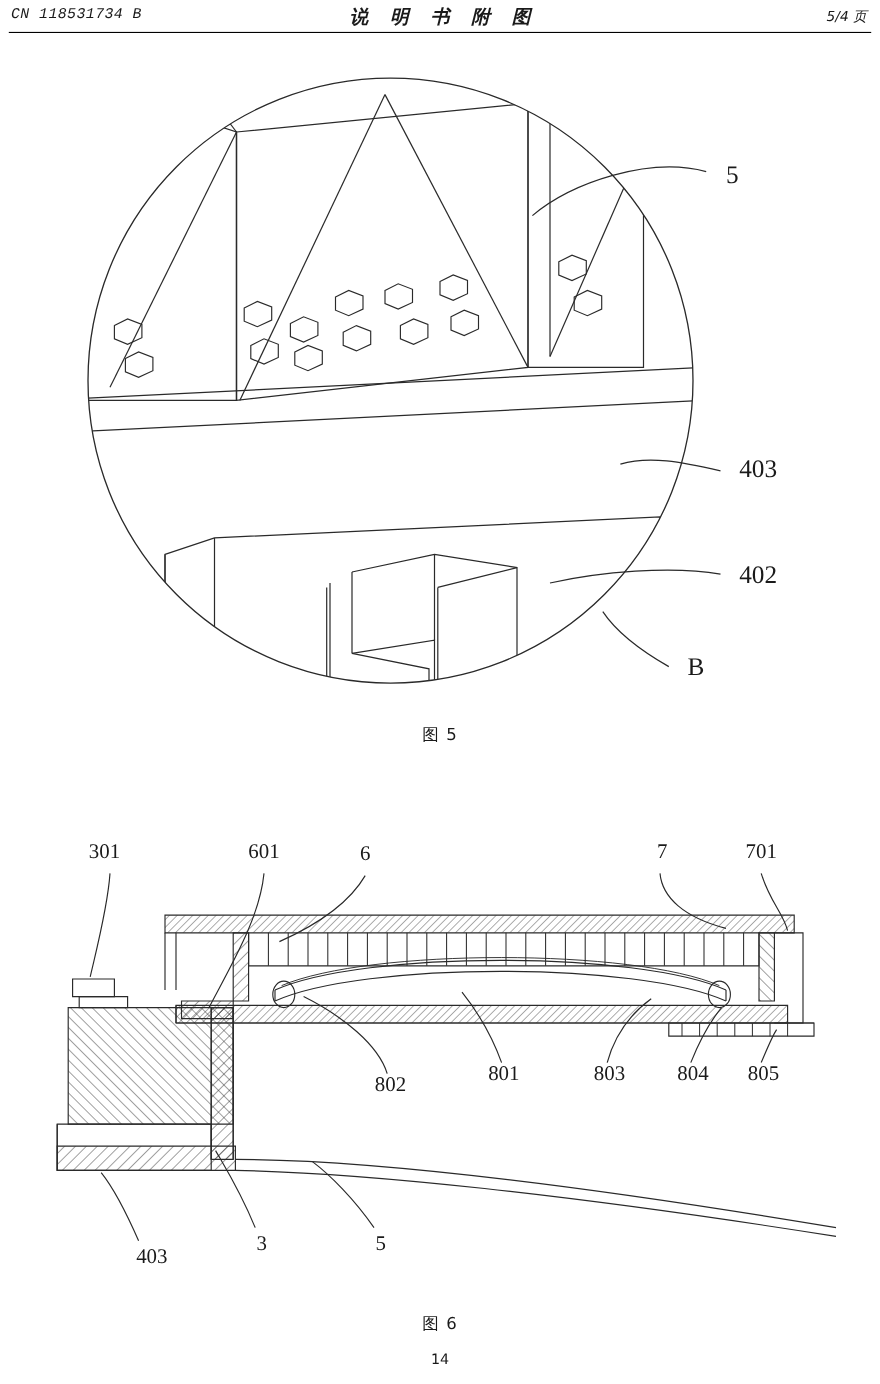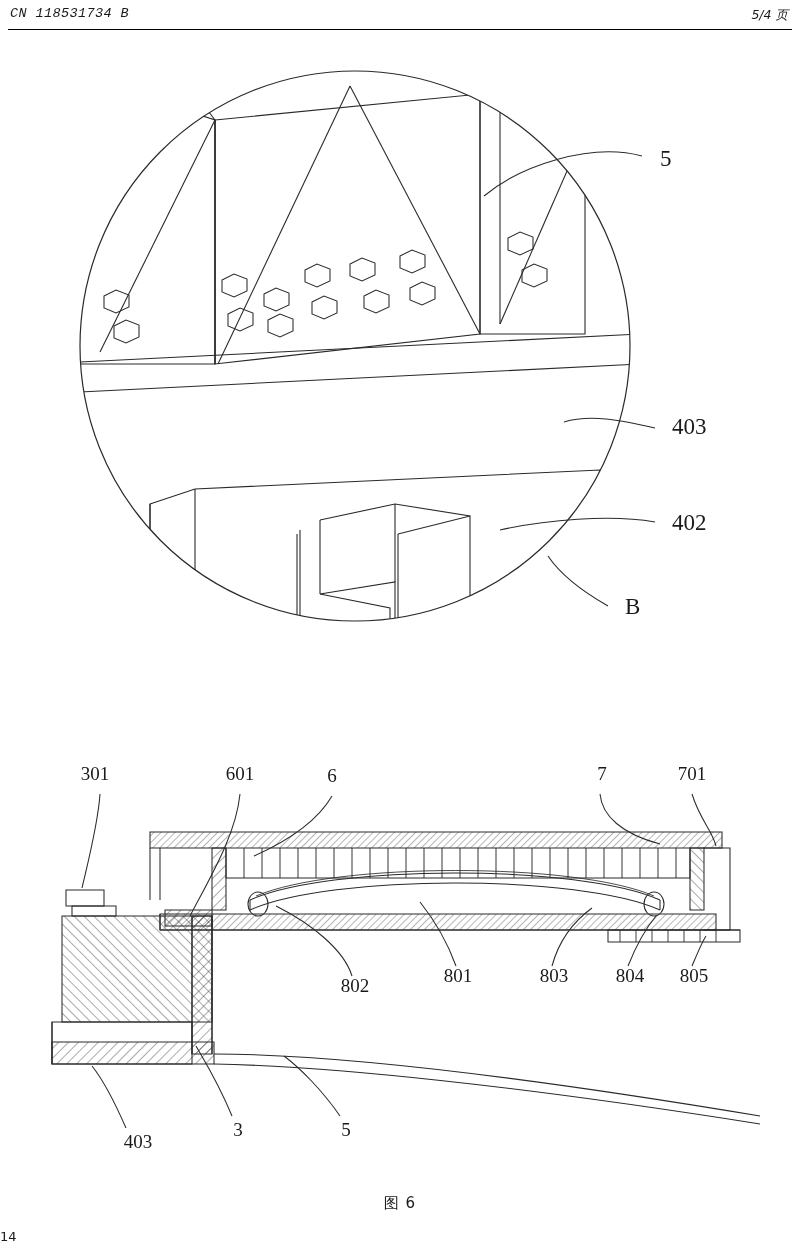--- a/index.html
+++ b/index.html
@@ -87,29 +87,31 @@
   .ref-label-sm {
     font-family: "Liberation Serif", serif;
     font-size: 19px;
     fill: #1a1a1a;
   }
 
   #page-number {
     position: absolute;
     bottom: 14px; left: 0;
     width: 800px;
+    text-align: center;
     font-family: "DejaVu Sans", sans-serif;
     font-size: 13px;
   }
 </style>
 </head>
 <body>
 
 <div id="page-header">
   <div id="patent-number">CN 118531734 B</div>
+  <div id="header-title">说 明 书 附 图</div>
   <div id="page-indicator">5/4 页</div>
   <div id="header-rule"></div>
 </div>
 
 <div class="figure-block" id="figure-5">
   <svg class="fig-svg" width="800" height="620" viewBox="0 0 800 620">
     <defs>
       <clipPath id="circClip">
         <circle cx="355" cy="312" r="275"></circle>
       </clipPath>
@@ -176,20 +178,21 @@
     </g>
 
     <g>
       <text class="ref-label" x="660" y="132">5</text>
       <text class="ref-label" x="672" y="400">403</text>
       <text class="ref-label" x="672" y="496">402</text>
       <text class="ref-label" x="625" y="580">B</text>
     </g>
   </svg>
 
+  <div class="figure-caption" id="caption-5">图 5</div>
 </div>
 
 <div class="figure-block" id="figure-6">
   <svg class="fig-svg" width="800" height="460" viewBox="0 0 800 460">
     <defs>
       <pattern id="hatchA" width="7" height="7" patternTransform="rotate(45)" patternUnits="userSpaceOnUse">
         <line x1="0" y1="0" x2="0" y2="7" stroke="#2a2a2a" stroke-width="0.8"></line>
       </pattern>
       <pattern id="hatchB" width="7" height="7" patternTransform="rotate(-45)" patternUnits="userSpaceOnUse">
         <line x1="0" y1="0" x2="0" y2="7" stroke="#2a2a2a" stroke-width="0.8"></line>

